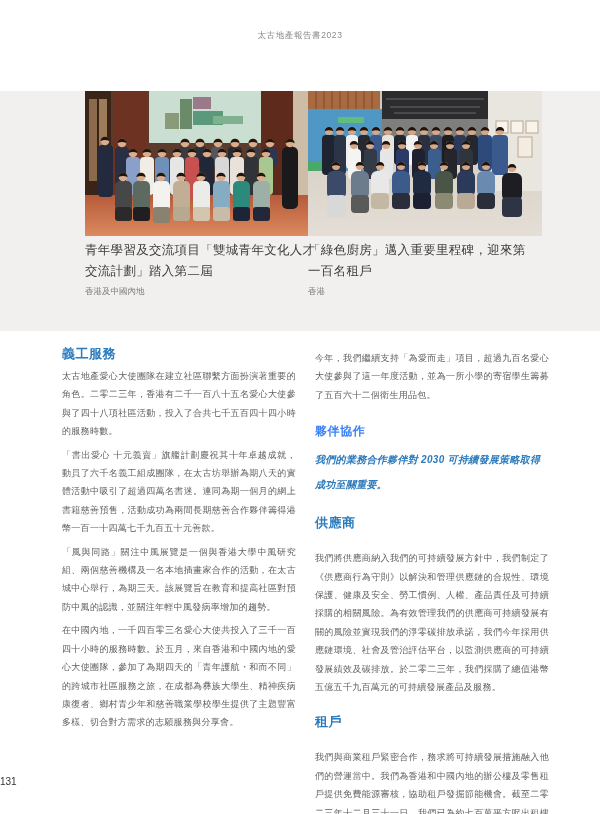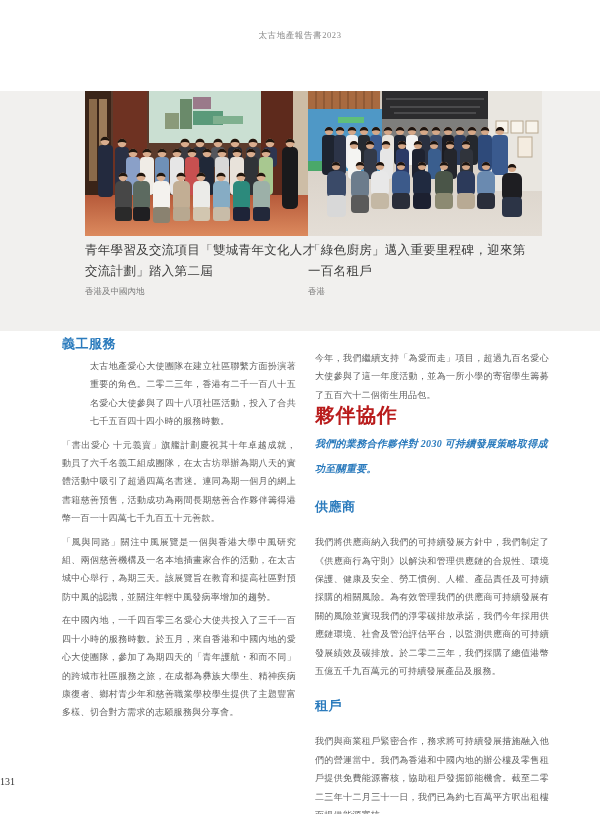--- a/index.html
+++ b/index.html
@@ -1,19 +1,19 @@
 <!DOCTYPE html>
 <html><head>
 <meta charset="utf-8">
 <style>
   html, body { margin: 0; padding: 0; background: #ffffff; }
   .page {
     position: relative; width: 600px; height: 814px; overflow: hidden;
     background: #ffffff;
-    font-family: Liberation Serif, serif;
+    font-family: Liberation Sans, sans-serif;
     color: #5f5f5f;
   }
   .report-title {
     position: absolute; top: 30px; left: 0; width: 600px;
     text-align: center; font-size: 8.5px; letter-spacing: .6px; color: #8a8a8a;
   }
   .band {
     position: absolute; top: 91px; left: 0; width: 600px; height: 240px;
     background: #f1f0ee;
   }
@@ -22,34 +22,34 @@
   .card-right { left: 308px; }
   .photo { display: block; width: 234px; height: 145px; }
   .card-title {
     margin-top: 4px; font-size: 12.5px; line-height: 21px;
     color: #3c3c3c; letter-spacing: .3px;
   }
   .card-title span { display: block; white-space: nowrap; }
   .card-region { margin-top: 2px; font-size: 8.5px; line-height: 14px; color: #7a7a7a; }
 
   .col { position: absolute; width: 234px; }
-  .col-left { left: 62px; top: 334px; }
+  .col-left { left: 62px; top: 344px; }
   .col-right { left: 315px; top: 349px; }
 
   .h-section { font-size: 13px; line-height: 20px; color: #2b7bbd; letter-spacing: .5px; margin: 0; }
-  .h-major { font-size: 20px; line-height: 22px; color: #b91c1c; font-weight: bold; letter-spacing: .6px; margin: 0 0 0 0; }
+  .h-major { font-size: 12px; line-height: 22px; color: #3b82f6; font-weight: bold; letter-spacing: .6px; margin: 16px 0 0 0; }
   .para {
     font-size: 9px; line-height: 18.4px; letter-spacing: .3px;
     color: #5f5f5f; text-align: justify; margin: 0 0 5px 0;
   }
   .intro {
     font-size: 10px; line-height: 25px; letter-spacing: .3px;
     color: #2b7bbd; font-style: italic; font-weight: bold; margin: 5px 0 0 0;
   }
-  .mt3 { margin-top: 3px; margin-left: 28px; }
+  .mt3 { margin-top: 3px; }
   .mt4 { margin-top: 16px; }
   .mb0 { margin-bottom: 0; }
 
   .page-number {
     position: absolute; top: 776px; left: 0; width: 600px;
     text-align: left; font-size: 10px; color: #333333;
   }
 </style>
 </head>
 <body>

